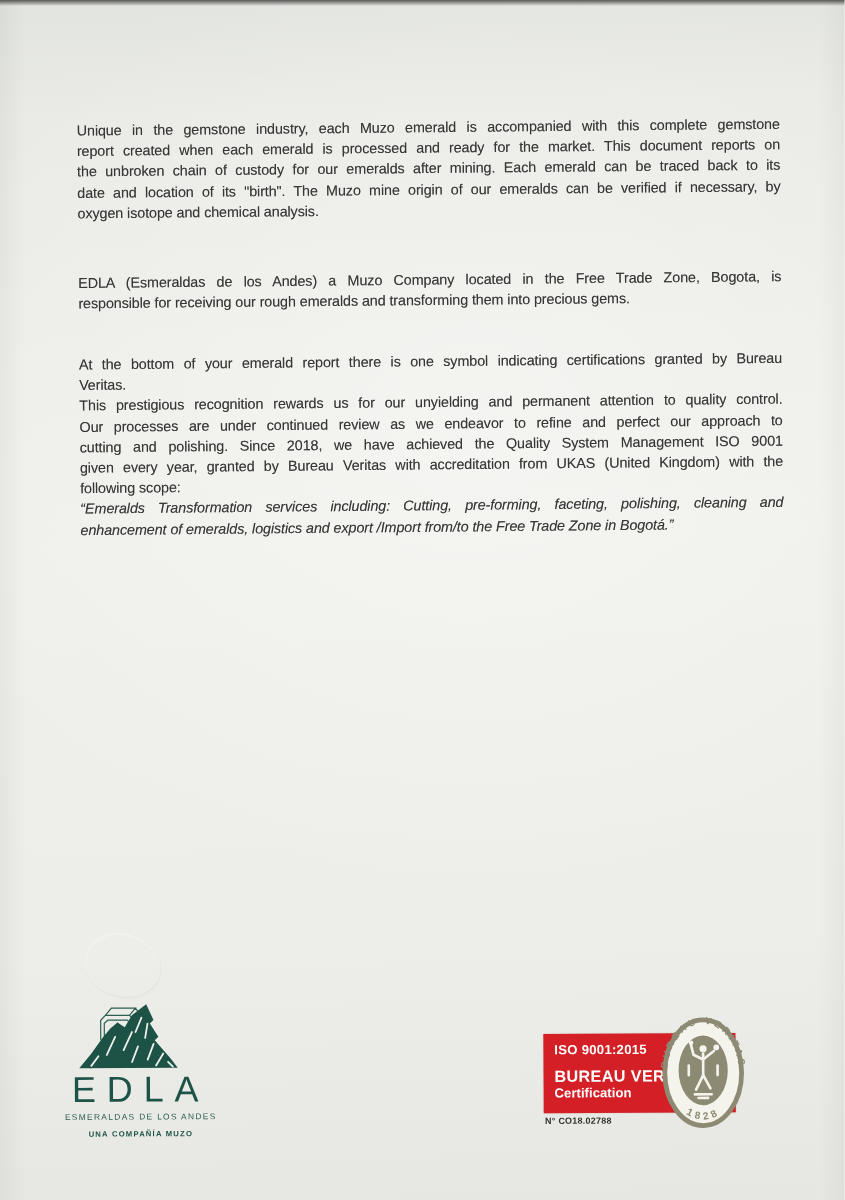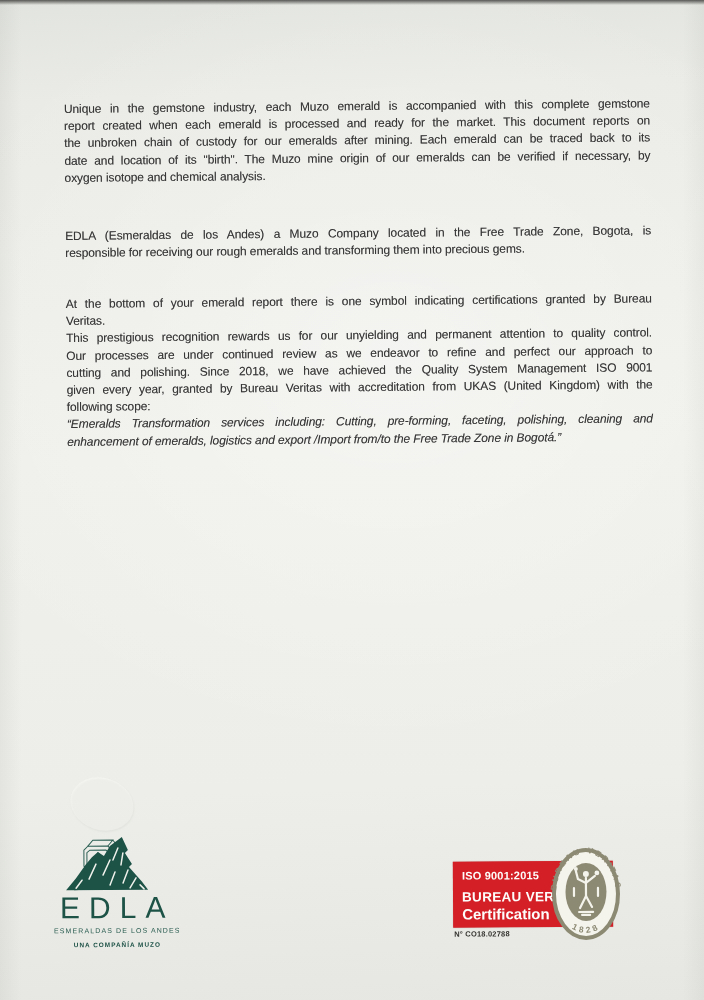--- a/index.html
+++ b/index.html
@@ -28,21 +28,21 @@
   .line.j{text-align-last:justify;}
   .line.i{font-style:italic;}
   
   .edla{position:absolute;left:52px;top:790px;width:130px;height:165px;transform:rotate(-0.3deg);}
   
   .bv{position:absolute;left:448px;top:840px;width:256px;height:110px;transform:rotate(-0.3deg);}
   .bv-red{position:absolute;left:5px;top:21px;width:160px;height:66px;background:#d41f27;
     box-shadow:0 0 1px rgba(120,30,30,.4);color:#fdfdfb;padding:0;}
   .bv-iso{position:absolute;left:9px;top:8px;font-size:11px;font-weight:bold;letter-spacing:.2px;}
   .bv-brand{position:absolute;left:9px;top:28px;font-size:13.5px;font-weight:bold;letter-spacing:.3px;}
-  .bv-cert{position:absolute;left:9px;top:44px;font-size:15px;font-weight:bold;}
+  .bv-cert{position:absolute;left:9px;top:44px;font-size:11px;font-weight:bold;}
   .bv-num{position:absolute;left:6px;top:89px;font-size:7.5px;font-weight:bold;color:#33322f;letter-spacing:.2px;text-align:center;}
   .bv-seal{position:absolute;left:102px;top:6px;width:72px;height:96px;}
 </style>
 </head>
 <body>
 
 <div class="sheet">
   <div class="edge-top"></div>
   <div class="watermark"></div>
 

